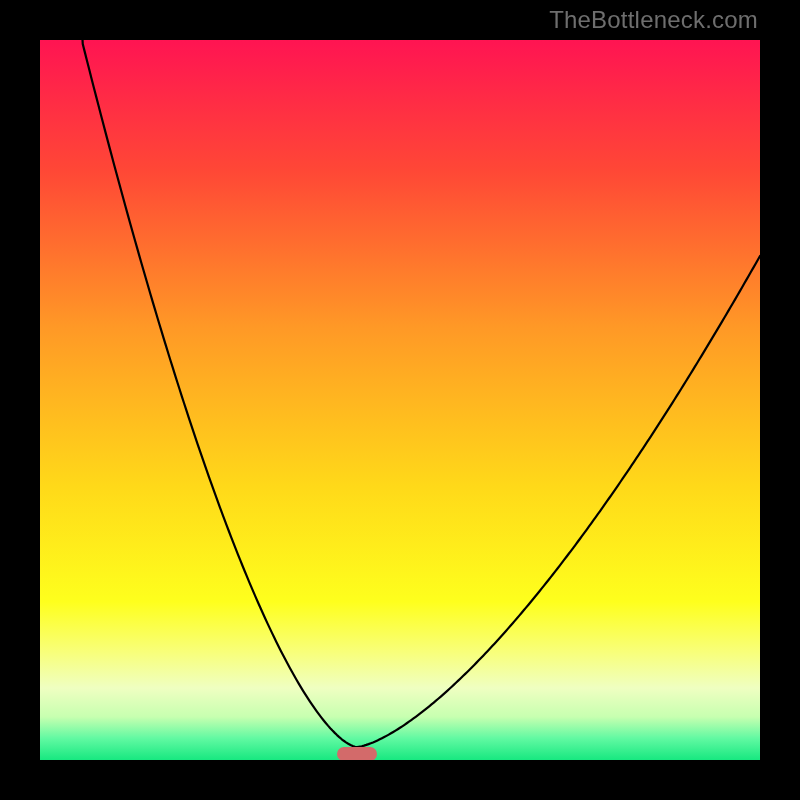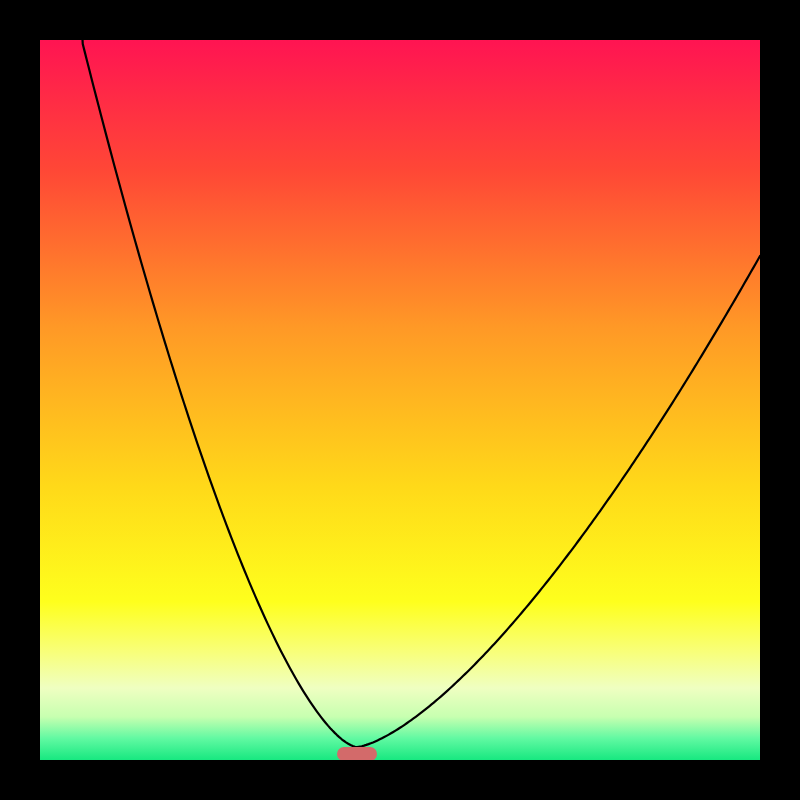--- a/index.html
+++ b/index.html
@@ -52,20 +52,21 @@
     font-weight: 500;
     letter-spacing: 0.2px;
     user-select: none;
   }
 </style>
 </head>
 <body>
 
 <div class="frame">
 
+  <div class="watermark">TheBottleneck.com</div>
 
   <div class="plot-area">
     <svg class="gradient-bg" viewBox="0 0 720 720" preserveAspectRatio="none">
       <defs>
         <linearGradient id="bg-grad" x1="0" y1="0" x2="0" y2="1">
             <stop offset="0.0%" stop-color="#ff1452"></stop>
             <stop offset="18.0%" stop-color="#ff4736"></stop>
             <stop offset="40.0%" stop-color="#ff9926"></stop>
             <stop offset="62.0%" stop-color="#ffd919"></stop>
             <stop offset="78.0%" stop-color="#feff1d"></stop>

